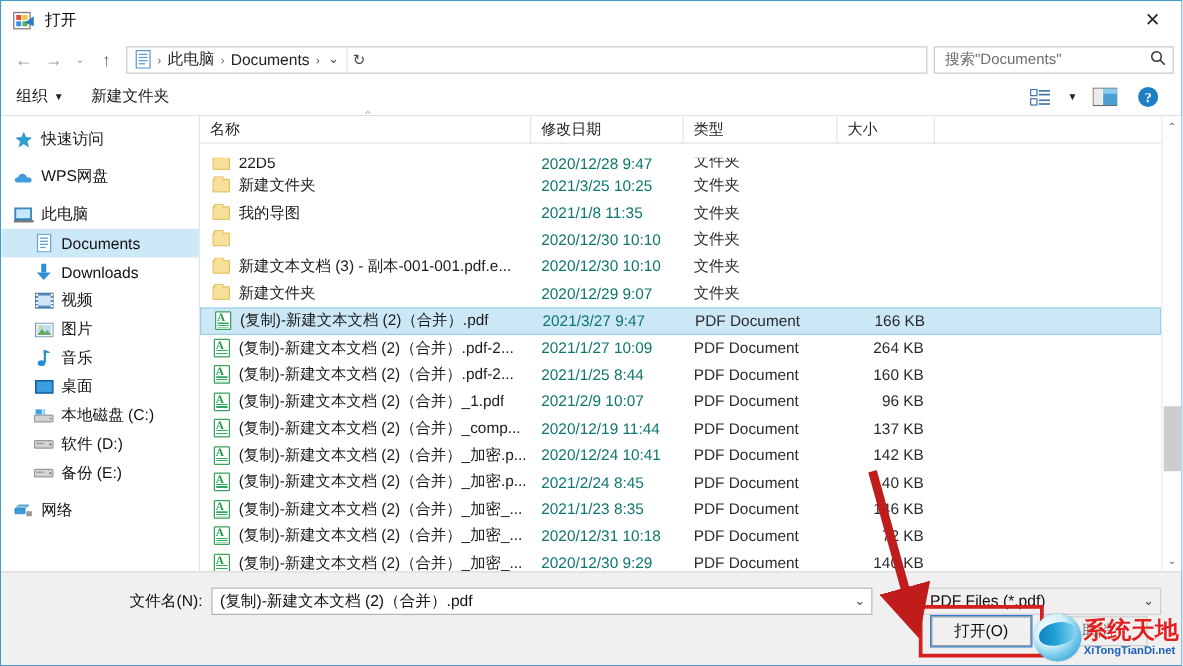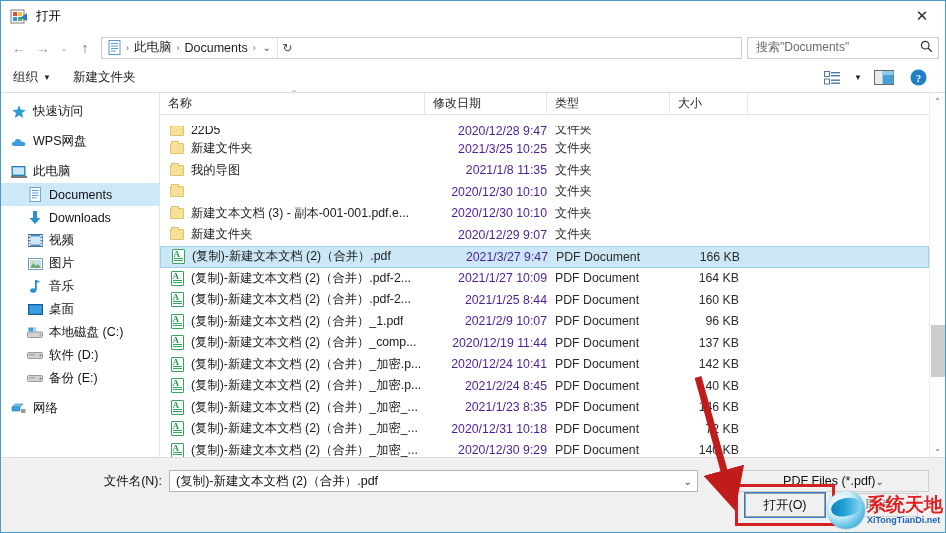--- a/index.html
+++ b/index.html
@@ -136,21 +136,21 @@
     position: absolute; left: 130px; top: -5px;
     font-size: 10px; color: #b9b9b9;
   }
   .rows { flex: 1 1 auto; overflow: hidden; position: relative; }
   .row {
     height: 21.5px; display: flex; align-items: center;
     font-size: 12.3px; color: #1b1b1b; white-space: nowrap;
   }
   .row.sel { background: #cce8f6; border: 1px solid #9ccfe8; height: 22px; }
   .r-name { width: 265px; display: flex; align-items: center; padding-left: 9px; overflow: hidden; }
-  .r-date { width: 122px; padding-left: 8px; color: #4c1d95; text-align: right; }
+  .r-date { width: 122px; padding-left: 8px; color: #0f766e; }
   .r-type { width: 123px; padding-left: 8px; color: #2b2b2b; }
   .r-size { width: 78px; padding-right: 9px; text-align: right; color: #2b2b2b; }
   .r-ico { width: 16px; height: 16px; margin-right: 6px; flex: 0 0 16px; display:flex; align-items:center; justify-content:center;}
   .r-label { overflow: hidden; text-overflow: clip; }
 
   
   .vscroll {
     width: 16px; flex: 0 0 16px;
     background: #fdfdfd; border-left: 1px solid #ececec;
     display: flex; flex-direction: column; align-items: center;
@@ -171,21 +171,21 @@
   .fname-label { width: 168px; text-align: right; font-size: 12.5px; color: #111; padding-right: 7px; }
   .fname-input {
     width: 529px; height: 22px; background: #fff; border: 1px solid #b5b5b5;
     display: flex; align-items: center; justify-content: space-between;
     font-size: 12.5px; color: #101010; padding-left: 6px; padding-right: 5px;
   }
   .fname-chev { color: #444; font-size: 10px; }
   .filter-box {
     position: absolute; left: 736px; top: 12px;
     width: 192px; height: 22px; background: #f0f0f0; border: 1px solid #cfcfcf;
-    display: flex; align-items: center; justify-content: center;
+    display: flex; align-items: center; justify-content: space-between;
     font-size: 12.5px; color: #101010; padding-left: 6px; padding-right: 5px;
   }
   .open-btn {
     position: absolute; left: 744px; top: 492px;
     width: 80px; height: 24px;
     background: #f0f0f0; border: 1px solid #9c9c9c;
     display: flex; align-items: center; justify-content: center;
     font-size: 12.5px; color: #0b0b0b;
     outline: 1px solid #2e7dd1;
   }
@@ -603,21 +603,21 @@
           </div>
           <div class="row">
             <div class="r-name">
               <span class="r-ico">
                 <span class="ico-pdf"></span>
               </span>
               <span class="r-label">(复制)-新建文本文档 (2)（合并）.pdf-2...</span>
             </div>
             <div class="r-date">2021/1/27 10:09</div>
             <div class="r-type">PDF Document</div>
-            <div class="r-size">164 KB</div>
+            <div class="r-size">264 KB</div>
           </div>
           <div class="row">
             <div class="r-name">
               <span class="r-ico">
                 <span class="ico-pdf"></span>
               </span>
               <span class="r-label">(复制)-新建文本文档 (2)（合并）.pdf-2...</span>
             </div>
             <div class="r-date">2021/1/25 8:44</div>
             <div class="r-type">PDF Document</div>

